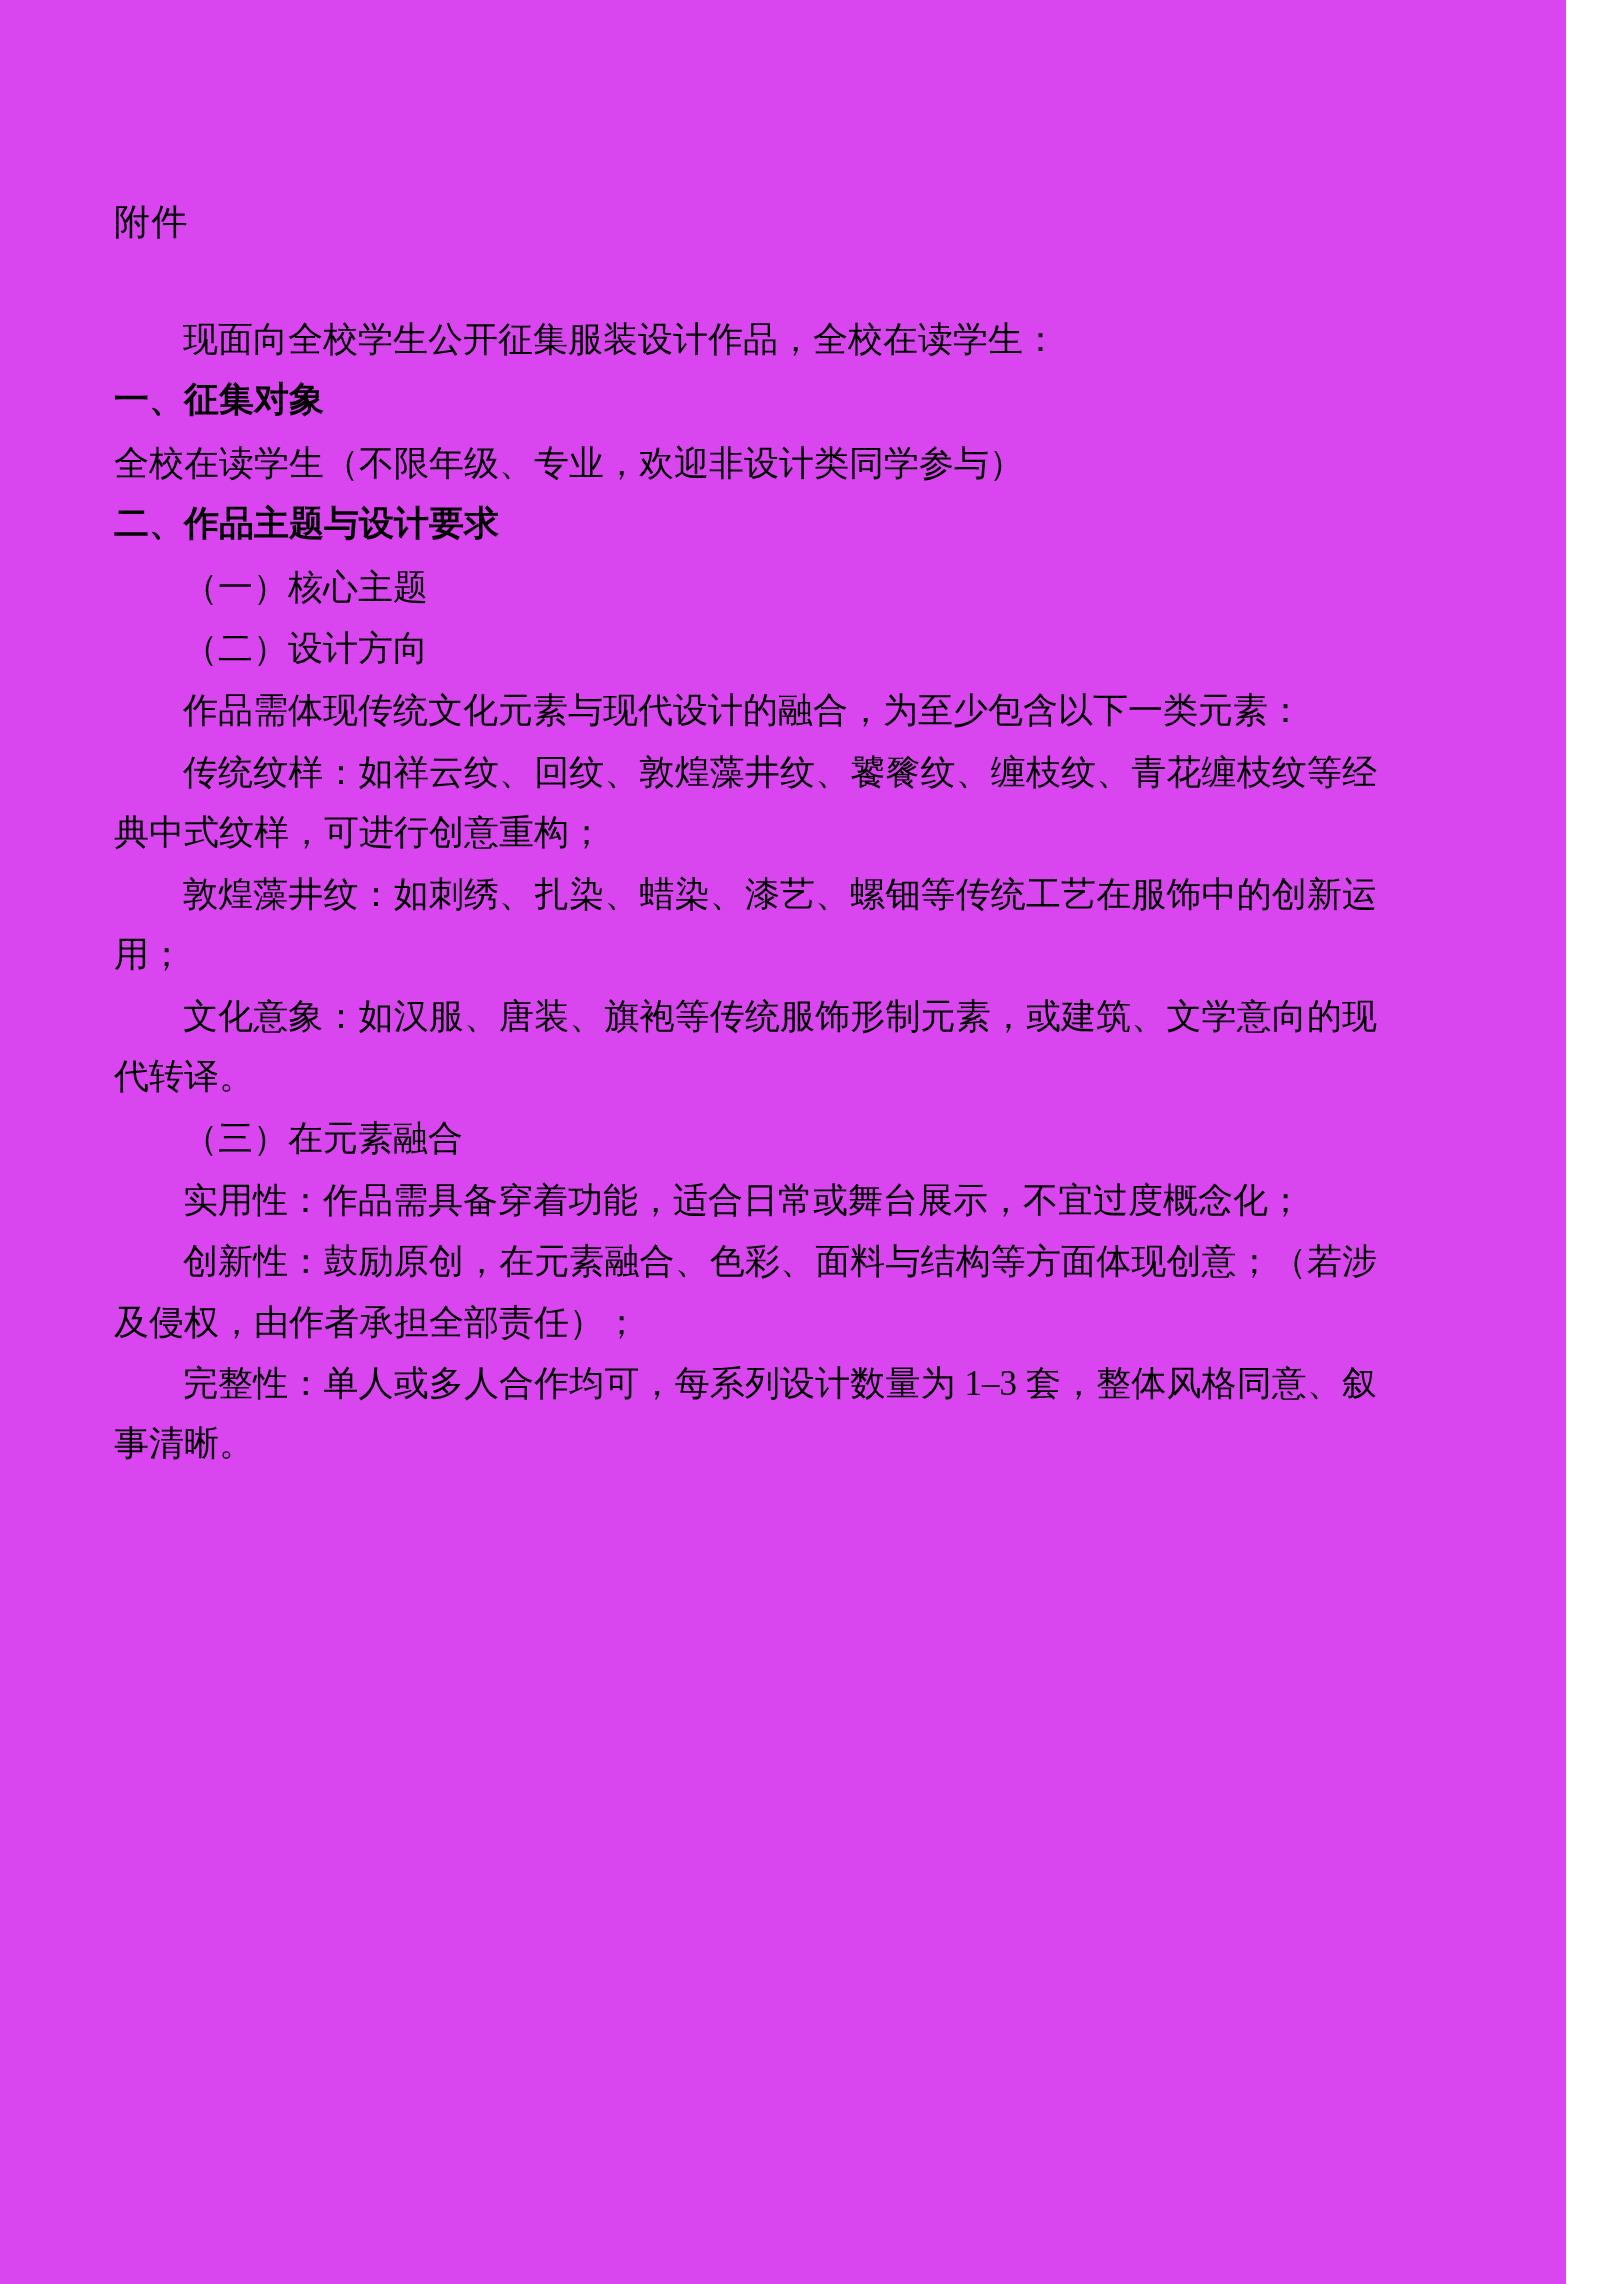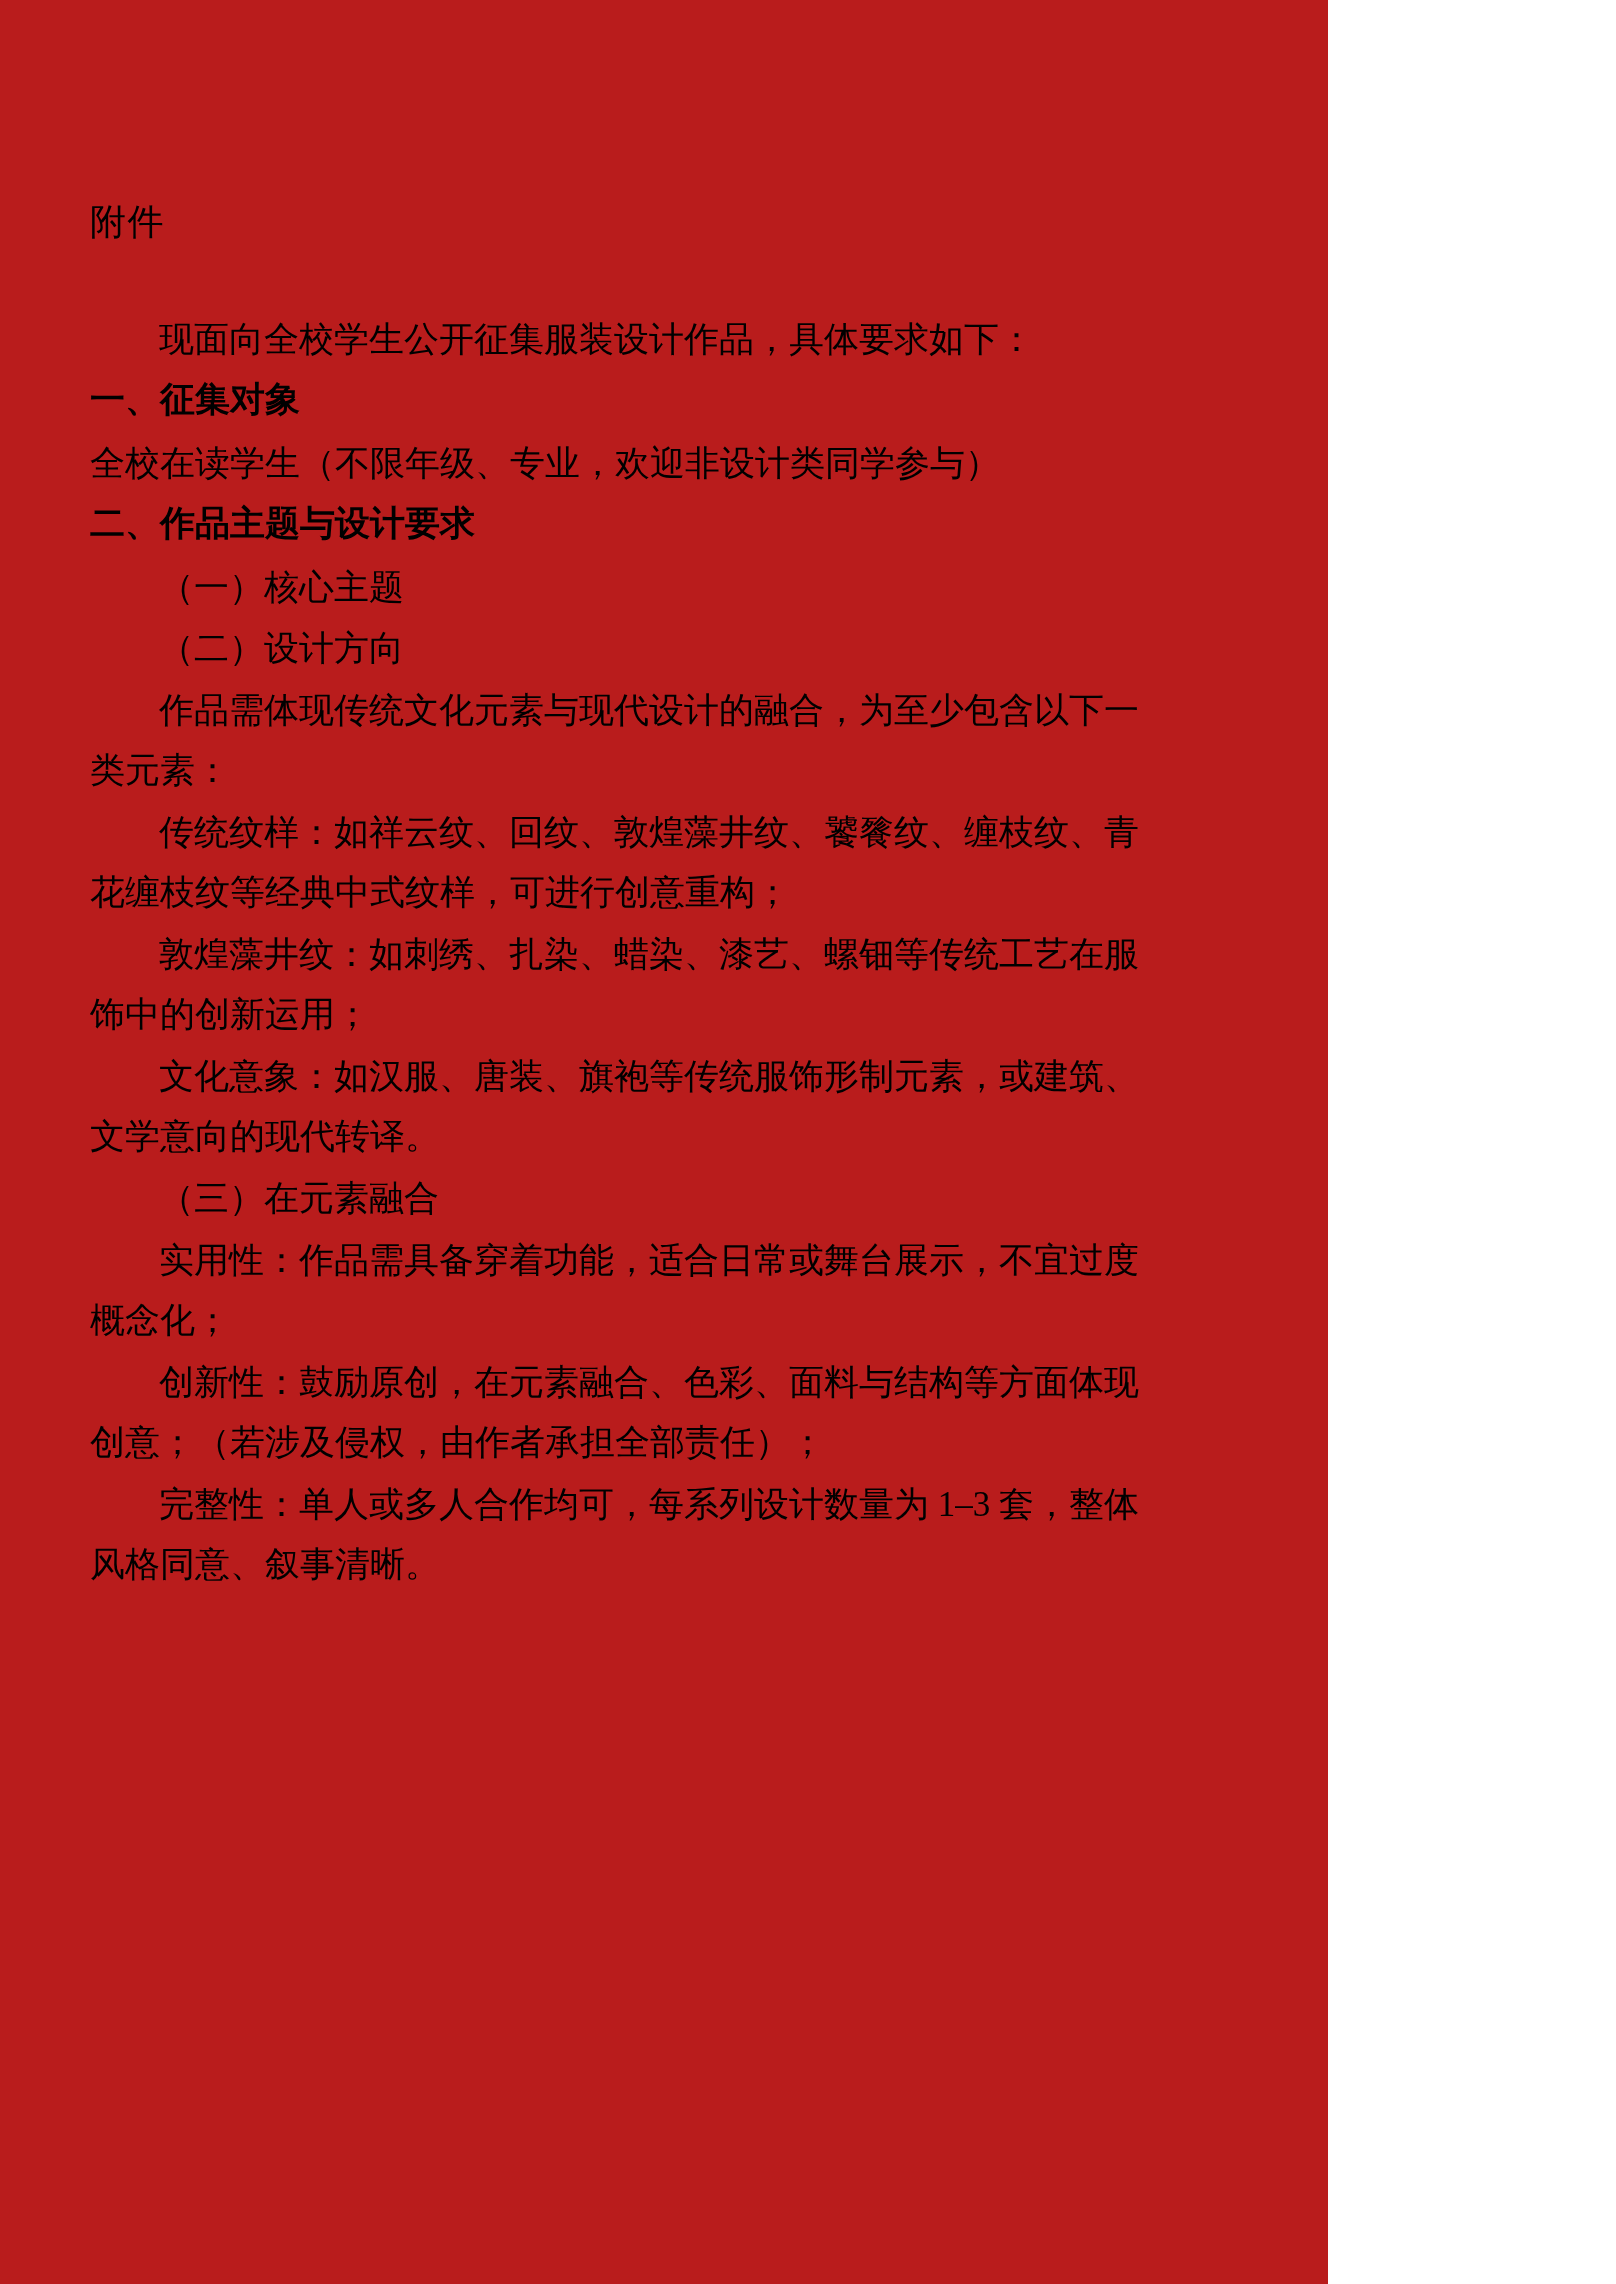--- a/index.html
+++ b/index.html
@@ -7,25 +7,25 @@
     padding: 0;
     background: #ffffff;
   }
   body {
     width: 1616px;
     min-height: 2284px;
     font-family: "Liberation Serif", serif;
     color: #000000;
   }
   .page {
-    width: 1328px;
+    width: 1566px;
     min-height: 2284px;
     box-sizing: border-box;
-    padding: 197px 189px 95px 90px;
-    background: #b91c1c;
+    padding: 197px 189px 95px 114px;
+    background: #d946ef;
   }
   .attach-label {
     font-family: "Liberation Serif", serif;
     font-size: 36px;
     line-height: 1.4;
     letter-spacing: 1.6px;
     margin-bottom: 63px;
   }
   .doc-title {
     font-family: "Liberation Serif", serif;
@@ -63,21 +63,21 @@
 </style>
 </head>
 <body>
 
 <div class="page">
 
   <div class="attach-label">附件</div>
 
 
   <div class="body-block" id="body-block">
-      <p class="para">现面向全校学生公开征集服装设计作品，具体要求如下：</p>
+      <p class="para">现面向全校学生公开征集服装设计作品，全校在读学生：</p>
       <p class="heading">一、征集对象</p>
       <p class="para noindent">全校在读学生（不限年级、专业，欢迎非设计类同学参与）</p>
       <p class="heading">二、作品主题与设计要求</p>
       <p class="subheading">（一）核心主题</p>
       <p class="subheading">（二）设计方向</p>
       <p class="para">作品需体现传统文化元素与现代设计的融合，为至少包含以下一类元素：</p>
       <p class="para">传统纹样：如祥云纹、回纹、敦煌藻井纹、饕餮纹、缠枝纹、青花缠枝纹等经典中式纹样，可进行创意重构；</p>
       <p class="para">敦煌藻井纹：如刺绣、扎染、蜡染、漆艺、螺钿等传统工艺在服饰中的创新运用；</p>
       <p class="para">文化意象：如汉服、唐装、旗袍等传统服饰形制元素，或建筑、文学意向的现代转译。</p>
       <p class="subheading">（三）在元素融合</p>

